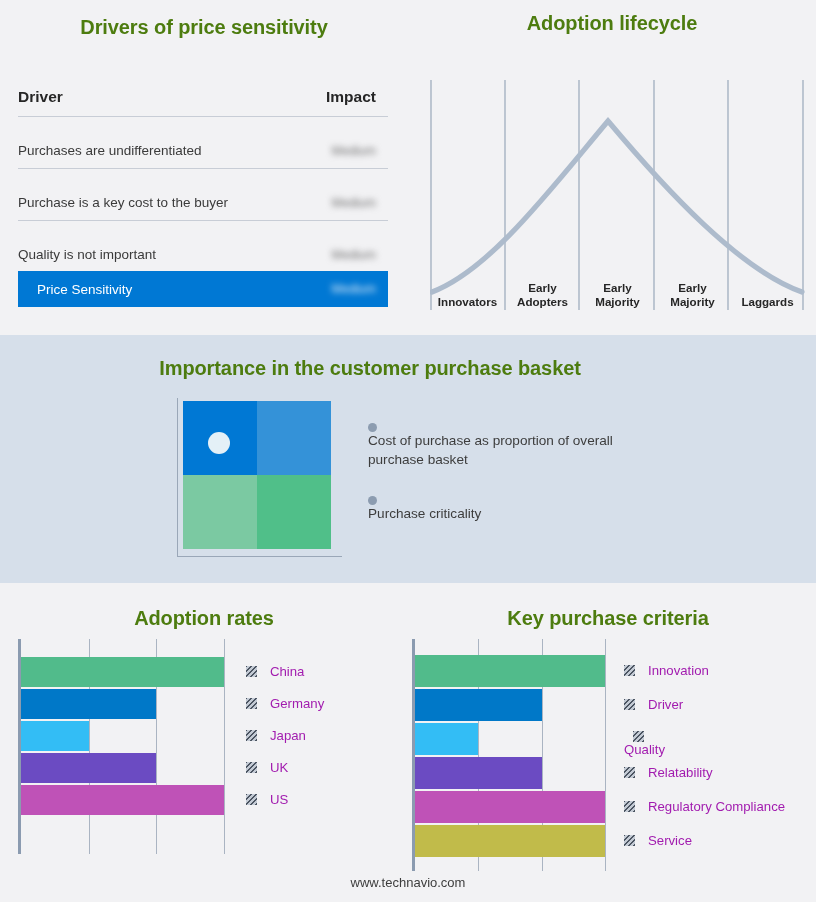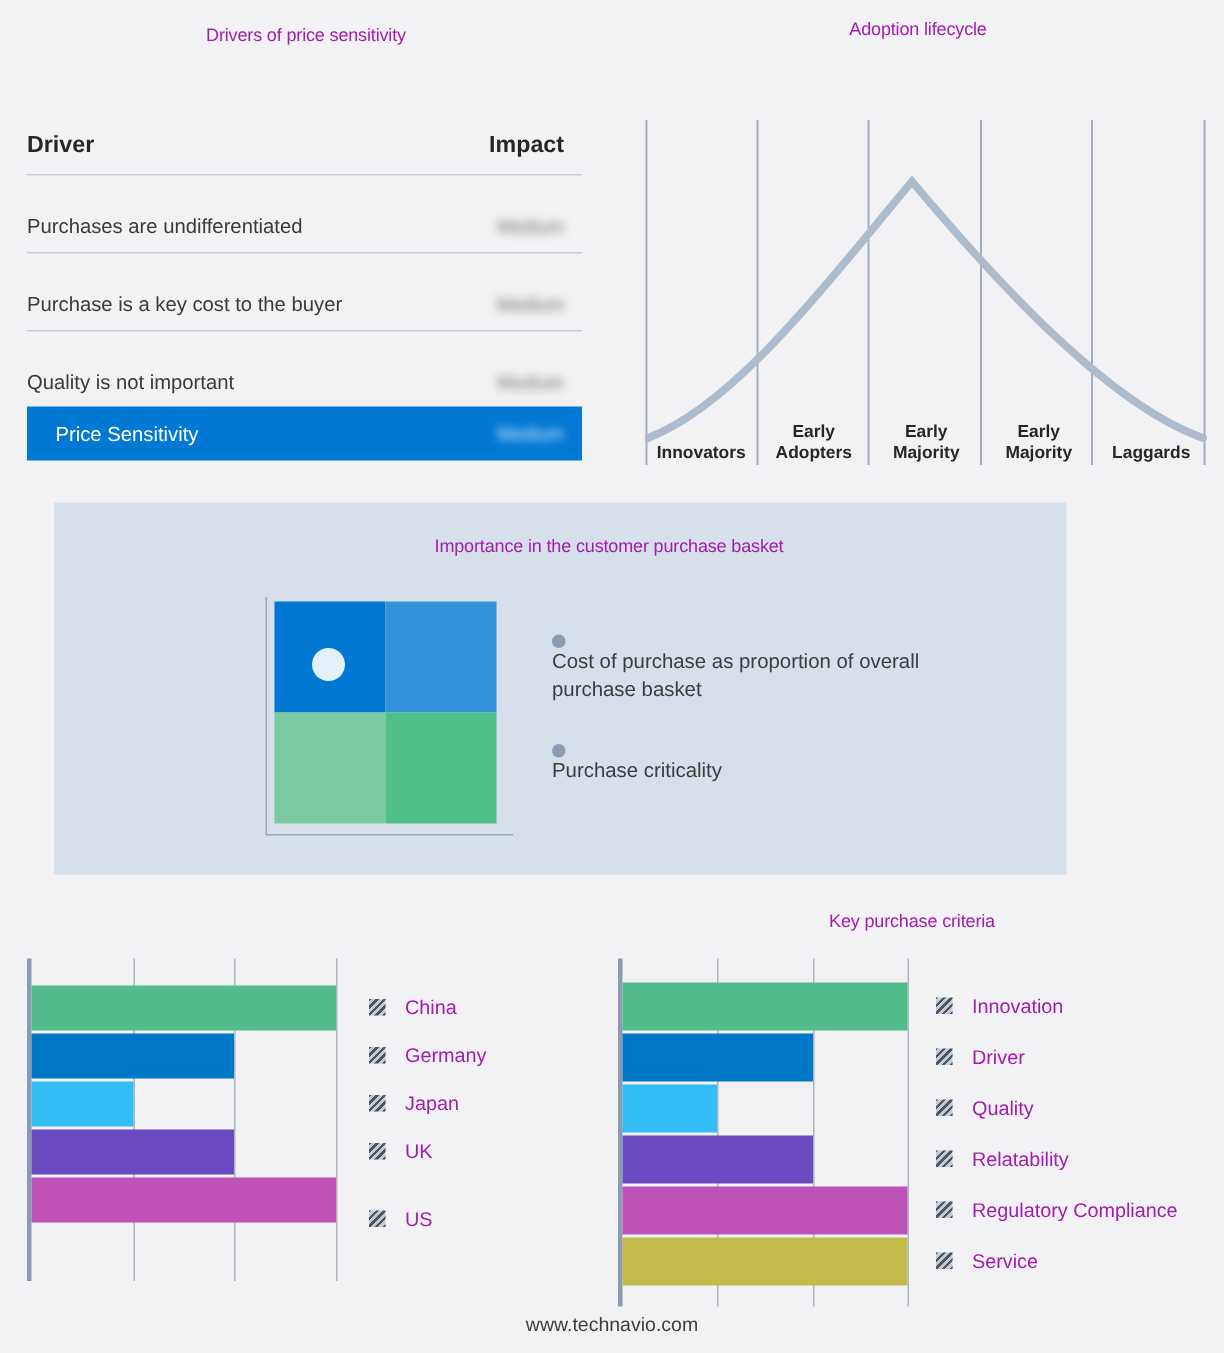--- a/index.html
+++ b/index.html
@@ -11,23 +11,23 @@
     height: 902px;
     background: #f2f2f4;
     font-family: "Liberation Sans", sans-serif;
     color: #333333;
     overflow: hidden;
     position: relative;
   }
   .panel { position: absolute; }
 
   .section-title {
-    font-weight: normal;
-    font-size: 12px;
-    color: #a21caf;
+    font-weight: bold;
+    font-size: 20px;
+    color: #4d7c0f;
     text-align: center;
     letter-spacing: -0.1px;
   }
 
   
   #drivers-panel { left: 0; top: 0; width: 408px; height: 335px; }
   #drivers-title { position: absolute; left: 0; top: 16px; width: 408px; }
 
   #drivers-table {
     position: absolute;
@@ -109,23 +109,22 @@
     line-height: 14px;
     display: flex;
     flex-direction: column;
     justify-content: flex-end;
     padding-bottom: 2px;
     box-sizing: border-box;
   }
 
   
   #basket-band {
-    left: 0; top: 335px; width: 675px; height: 248px;
+    left: 0; top: 335px; width: 816px; height: 248px;
     background: #d6dfea;
-    margin-left: 36px;
   }
   #basket-title {
     position: absolute; left: 0; top: 22px; width: 740px;
     text-align: center;
   }
   #basket-matrix {
     position: absolute;
     left: 183px;
     top: 401px;
     width: 148px;
@@ -316,20 +315,21 @@
       <span class="basket-bullet"></span>
       <span class="basket-legend-text">Cost of purchase as proportion of overall purchase basket</span>
     </div>
     <div class="basket-legend-item">
       <span class="basket-bullet"></span>
       <span class="basket-legend-text">Purchase criticality</span>
     </div>
   </div>
 
 <div class="panel" id="adoption-panel">
+  <div class="section-title chart-title">Adoption rates</div>
   <div class="bar-chart" id="adoption-chart" style="left:18px; top:56px; width:370px; height:215px;">
     <div class="bar-plot" id="adoption-plot" style="left:0; top:0; width:203px; height:215px;">
         <div class="gridline" style="left: 67.6667px;"></div>
         <div class="gridline" style="left: 135.333px;"></div>
         <div class="gridline" style="left: 203px;"></div>
         <div class="bar-row" style="top: 18px; height: 30px; width: 203px;">
           <div class="bar-fill" style="width: 203px; background: rgb(81, 187, 139);"></div>
         </div>
         <div class="bar-row" style="top: 50px; height: 30px; width: 203px;">
           <div class="bar-fill" style="width: 135.333px; background: rgb(0, 120, 200);"></div>
@@ -354,21 +354,21 @@
           <span class="legend-label">Germany</span>
         </div>
         <div class="legend-row" style="position: absolute; top: 89px; left: 0px;">
           <span class="hatch-swatch"></span>
           <span class="legend-label">Japan</span>
         </div>
         <div class="legend-row" style="position: absolute; top: 121px; left: 0px;">
           <span class="hatch-swatch"></span>
           <span class="legend-label">UK</span>
         </div>
-        <div class="legend-row" style="position: absolute; top: 166px; left: 0px;">
+        <div class="legend-row" style="position: absolute; top: 153px; left: 0px;">
           <span class="hatch-swatch"></span>
           <span class="legend-label">US</span>
         </div>
       </div>
   </div>
 </div>
 
 <div class="panel" id="criteria-panel">
   <div class="section-title chart-title">Key purchase criteria</div>
   <div class="bar-chart" id="criteria-chart" style="left:12px; top:56px; width:400px; height:232px;">
@@ -397,21 +397,21 @@
       </div>
     <div class="chart-legend" id="criteria-legend" style="left:212px; top:0; width:190px; height:232px;">
         <div class="legend-row" style="position: absolute; top: 24px; left: 0px;">
           <span class="hatch-swatch"></span>
           <span class="legend-label">Innovation</span>
         </div>
         <div class="legend-row" style="position: absolute; top: 58px; left: 0px;">
           <span class="hatch-swatch"></span>
           <span class="legend-label">Driver</span>
         </div>
-        <div class="legend-row" style="position: absolute; top: 92px; left: 0px;">
+        <div class="legend-row" style="position: absolute; top: 92px; left: 0px; flex-direction: column;">
           <span class="hatch-swatch"></span>
           <span class="legend-label">Quality</span>
         </div>
         <div class="legend-row" style="position: absolute; top: 126px; left: 0px;">
           <span class="hatch-swatch"></span>
           <span class="legend-label">Relatability</span>
         </div>
         <div class="legend-row" style="position: absolute; top: 160px; left: 0px;">
           <span class="hatch-swatch"></span>
           <span class="legend-label">Regulatory Compliance</span>

